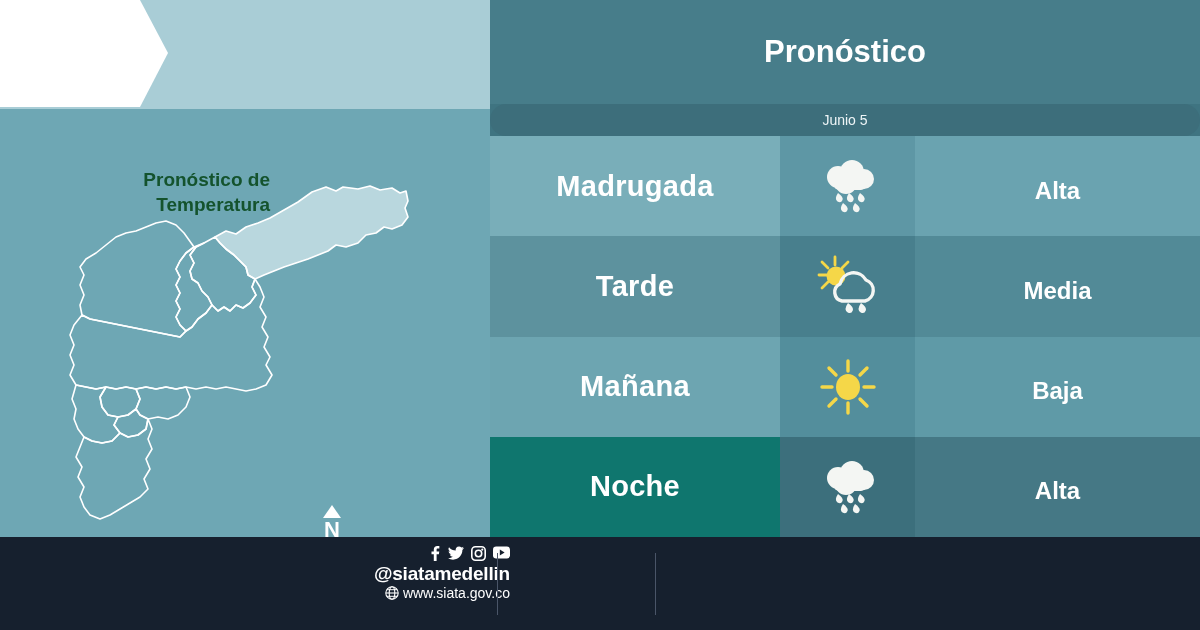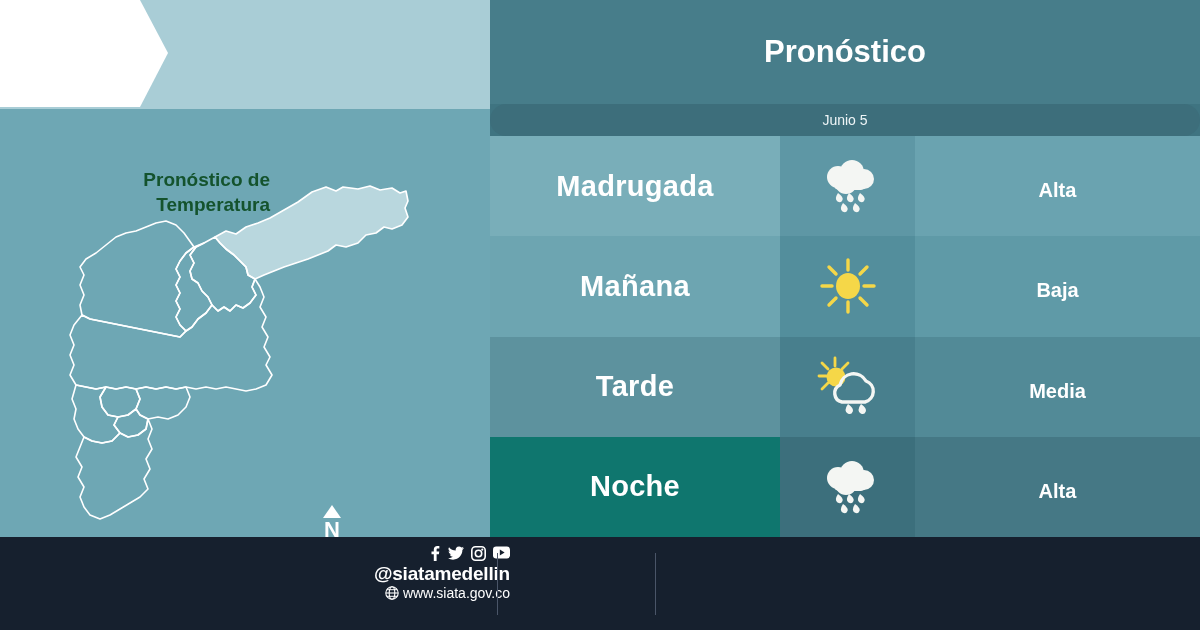--- a/index.html
+++ b/index.html
@@ -198,21 +198,21 @@
   }
   .c-period { width: 290px; }
   .c-icon   { width: 135px; }
   .c-level  { width: 285px; }
   .f-period-text {
     font-size: 29px;
     color: #ffffff;
     letter-spacing: 0.3px;
   }
   .f-level-text {
-    font-size: 20px;
+    font-size: 24px;
     color: #ffffff;
     margin-top: 9px;
   }
   
   .row-0 .c-period { background: #79aeb9; }
   .row-0 .c-icon   { background: #5e97a5; }
   .row-0 .c-level  { background: #6aa3b0; }
   .row-1 .c-period { background: #6da5b1; }
   .row-1 .c-icon   { background: #538e9c; }
   .row-1 .c-level  { background: #5f9aa7; }
@@ -374,44 +374,20 @@
               <path d="M22 36 q-4 6 -0.5 8.5 q3.5 2.2 5 -1.5 q1.2 -3 -4.5 -7 Z"></path>
               <path d="M33 36 q-4 6 -0.5 8.5 q3.5 2.2 5 -1.5 q1.2 -3 -4.5 -7 Z"></path>
               <path d="M44 36 q-4 6 -0.5 8.5 q3.5 2.2 5 -1.5 q1.2 -3 -4.5 -7 Z"></path>
               <path d="M27 46 q-4 6 -0.5 8.5 q3.5 2.2 5 -1.5 q1.2 -3 -4.5 -7 Z"></path>
               <path d="M39 46 q-4 6 -0.5 8.5 q3.5 2.2 5 -1.5 q1.2 -3 -4.5 -7 Z"></path>
             </g>
           </svg>
         </div>
         <div class="f-cell c-level">
           <span class="f-level-text">Alta</span>
-        </div>
-      </div>
-
-      <div class="f-row row-1">
-        <div class="f-cell c-period">
-          <span class="f-period-text">Mañana</span>
-        </div>
-        <div class="f-cell c-icon">
-          <svg width="62" height="62" viewBox="0 0 62 62">
-            <g stroke="#f5d748" stroke-width="3.4" stroke-linecap="round">
-              <line x1="31" y1="5" x2="31" y2="15"></line>
-              <line x1="31" y1="47" x2="31" y2="57"></line>
-              <line x1="5" y1="31" x2="15" y2="31"></line>
-              <line x1="47" y1="31" x2="57" y2="31"></line>
-              <line x1="12" y1="12" x2="19" y2="19"></line>
-              <line x1="43" y1="43" x2="50" y2="50"></line>
-              <line x1="12" y1="50" x2="19" y2="43"></line>
-              <line x1="43" y1="19" x2="50" y2="12"></line>
-            </g>
-            <ellipse cx="31" cy="31" rx="12" ry="13" fill="#f5d748"></ellipse>
-          </svg>
-        </div>
-        <div class="f-cell c-level">
-          <span class="f-level-text">Baja</span>
         </div>
       </div>
 
       <div class="f-row row-2">
         <div class="f-cell c-period">
           <span class="f-period-text">Tarde</span>
         </div>
         <div class="f-cell c-icon">
           <svg width="70" height="62" viewBox="0 0 70 62">
             <g stroke="#f5d748" stroke-width="2.8" stroke-linecap="round">
@@ -429,20 +405,44 @@
               <path d="M35 48 q-4.5 6.5 -0.6 9.2 q3.8 2.4 5.4 -1.6 q1.3 -3.3 -4.8 -7.6 Z"></path>
               <path d="M48 48 q-4.5 6.5 -0.6 9.2 q3.8 2.4 5.4 -1.6 q1.3 -3.3 -4.8 -7.6 Z"></path>
             </g>
           </svg>
         </div>
         <div class="f-cell c-level">
           <span class="f-level-text">Media</span>
         </div>
       </div>
 
+      <div class="f-row row-1">
+        <div class="f-cell c-period">
+          <span class="f-period-text">Mañana</span>
+        </div>
+        <div class="f-cell c-icon">
+          <svg width="62" height="62" viewBox="0 0 62 62">
+            <g stroke="#f5d748" stroke-width="3.4" stroke-linecap="round">
+              <line x1="31" y1="5" x2="31" y2="15"></line>
+              <line x1="31" y1="47" x2="31" y2="57"></line>
+              <line x1="5" y1="31" x2="15" y2="31"></line>
+              <line x1="47" y1="31" x2="57" y2="31"></line>
+              <line x1="12" y1="12" x2="19" y2="19"></line>
+              <line x1="43" y1="43" x2="50" y2="50"></line>
+              <line x1="12" y1="50" x2="19" y2="43"></line>
+              <line x1="43" y1="19" x2="50" y2="12"></line>
+            </g>
+            <ellipse cx="31" cy="31" rx="12" ry="13" fill="#f5d748"></ellipse>
+          </svg>
+        </div>
+        <div class="f-cell c-level">
+          <span class="f-level-text">Baja</span>
+        </div>
+      </div>
+
       <div class="f-row row-3">
         <div class="f-cell c-period">
           <span class="f-period-text">Noche</span>
         </div>
         <div class="f-cell c-icon">
           <svg width="64" height="58" viewBox="0 0 64 58">
             <g fill="#f4f6f3">
               <circle cx="22" cy="20" r="11"></circle>
               <circle cx="36" cy="15" r="12"></circle>
               <circle cx="48" cy="22" r="10"></circle>

